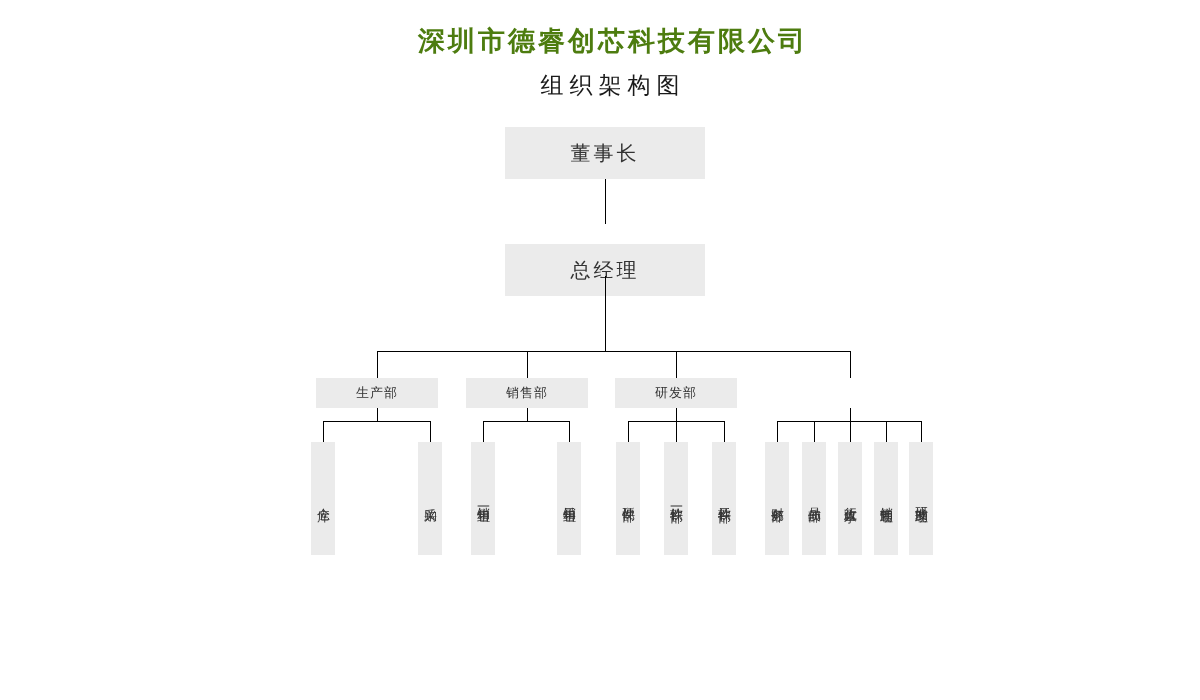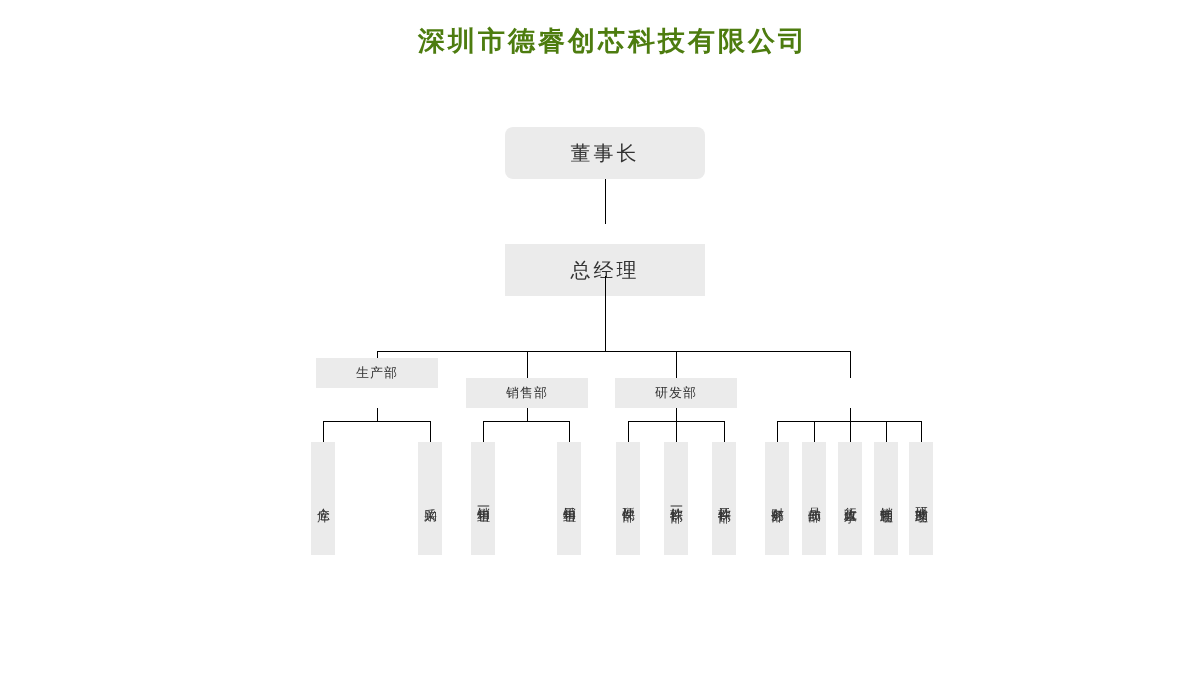--- a/index.html
+++ b/index.html
@@ -74,37 +74,38 @@
   }
   .vl { width: 1px; }
   .hl { height: 1px; }
 </style>
 </head>
 <body>
 
 <div class="canvas">
 
   <div class="page-title">深圳市德睿创芯科技有限公司</div>
+  <div class="page-subtitle">组织架构图</div>
 
-  <div class="box box-top" style="left:505px; top:127px;border-radius:8px;">董事长</div>
+  <div class="box box-top" style="left:505px; top:127px;">董事长</div>
 
   <div class="box box-top" style="left:505px; top:224px;margin-top:20px;">总经理</div>
 
   <div class="line vl" style="left:605px; top:179px; height:45px;"></div>
 
   <div class="line vl" style="left:605px; top:276px; height:75px;"></div>
 
   <div class="line hl" style="left:377px; top:351px; width:473px;"></div>
 
   <div class="line vl" style="left:377px; top:351px; height:27px;"></div>
   <div class="line vl" style="left:527px; top:351px; height:27px;"></div>
   <div class="line vl" style="left:676px; top:351px; height:27px;"></div>
   <div class="line vl" style="left:850px; top:351px; height:27px;"></div>
 
-  <div class="box box-dept" style="left:316px; top:358px;">生产部</div>
+  <div class="box box-dept" style="left:316px; top:378px;">生产部</div>
   <div class="box box-dept" style="left:466px; top:378px;">销售部</div>
   <div class="box box-dept" style="left:615px; top:378px;">研发部</div>
 
   <div class="line vl" style="left:377px; top:408px; height:13px;"></div>
   <div class="line hl" style="left:323px; top:421px; width:107px;"></div>
   <div class="line vl" style="left:323px; top:421px; height:21px;"></div>
   <div class="line vl" style="left:430px; top:421px; height:21px;"></div>
 
   <div class="line vl" style="left:527px; top:408px; height:13px;"></div>
   <div class="line hl" style="left:483px; top:421px; width:86px;"></div>

